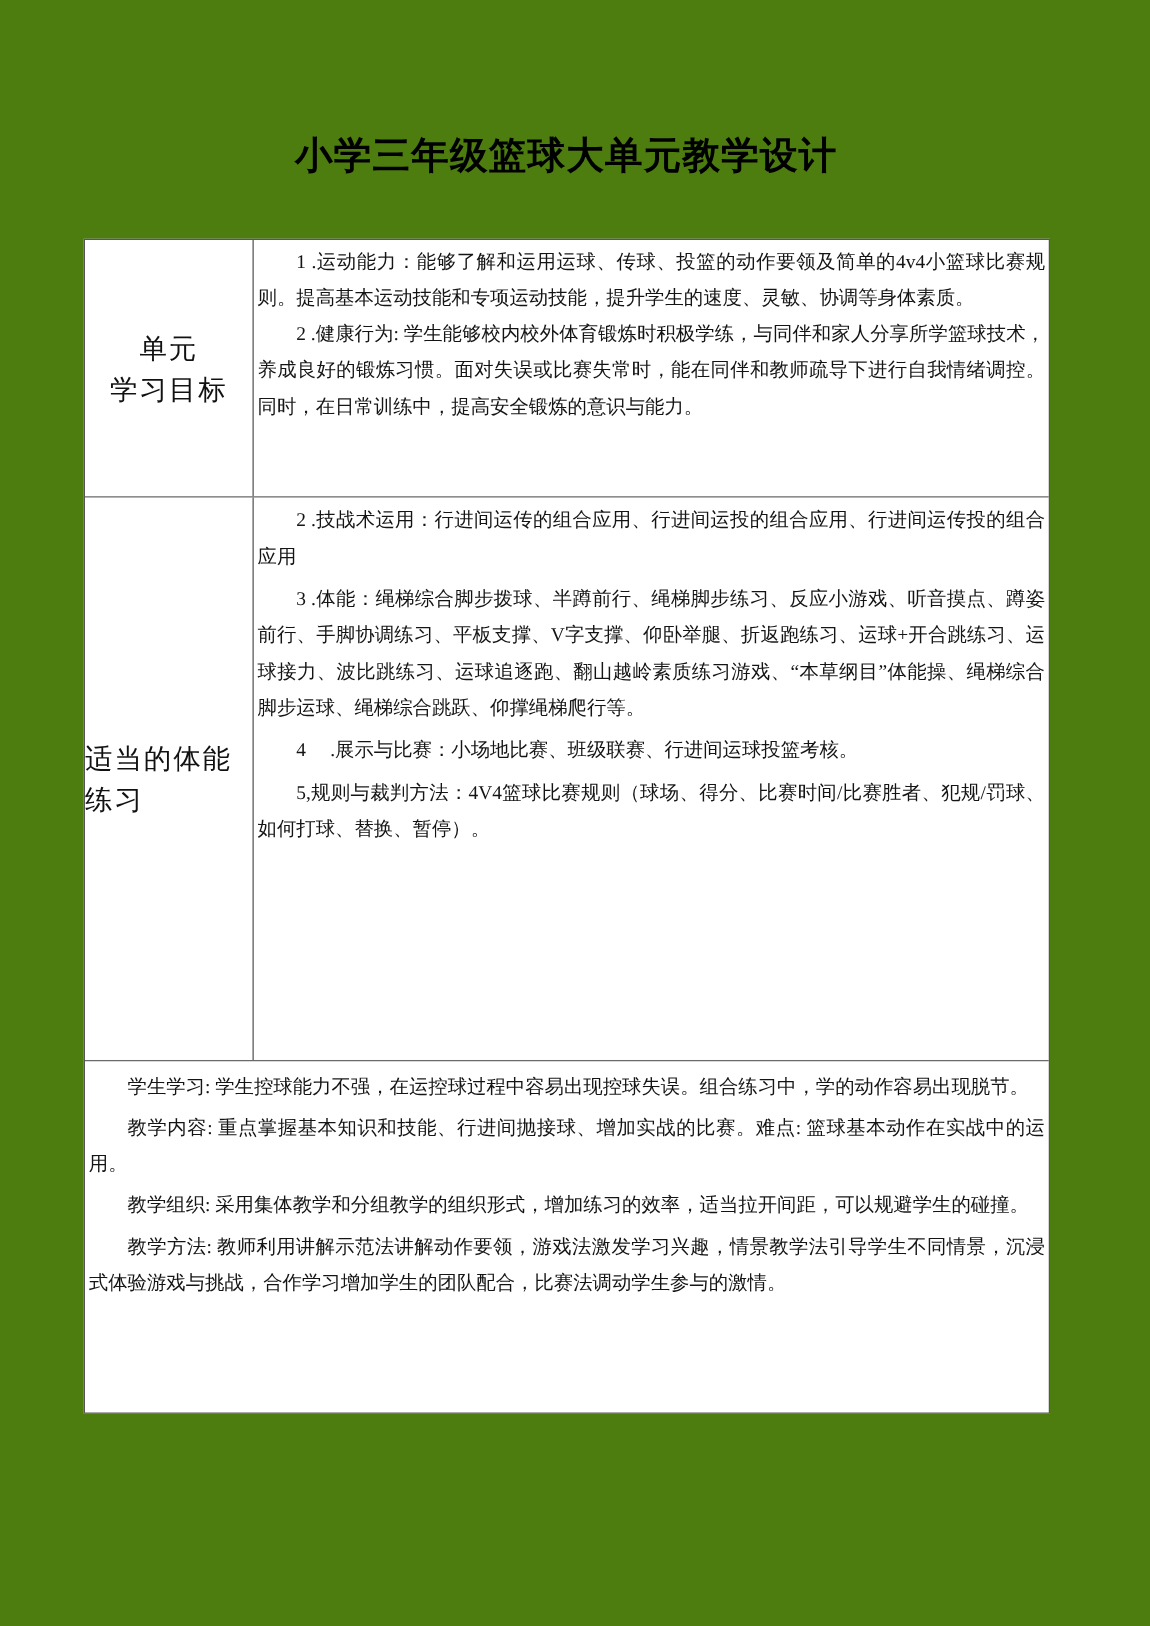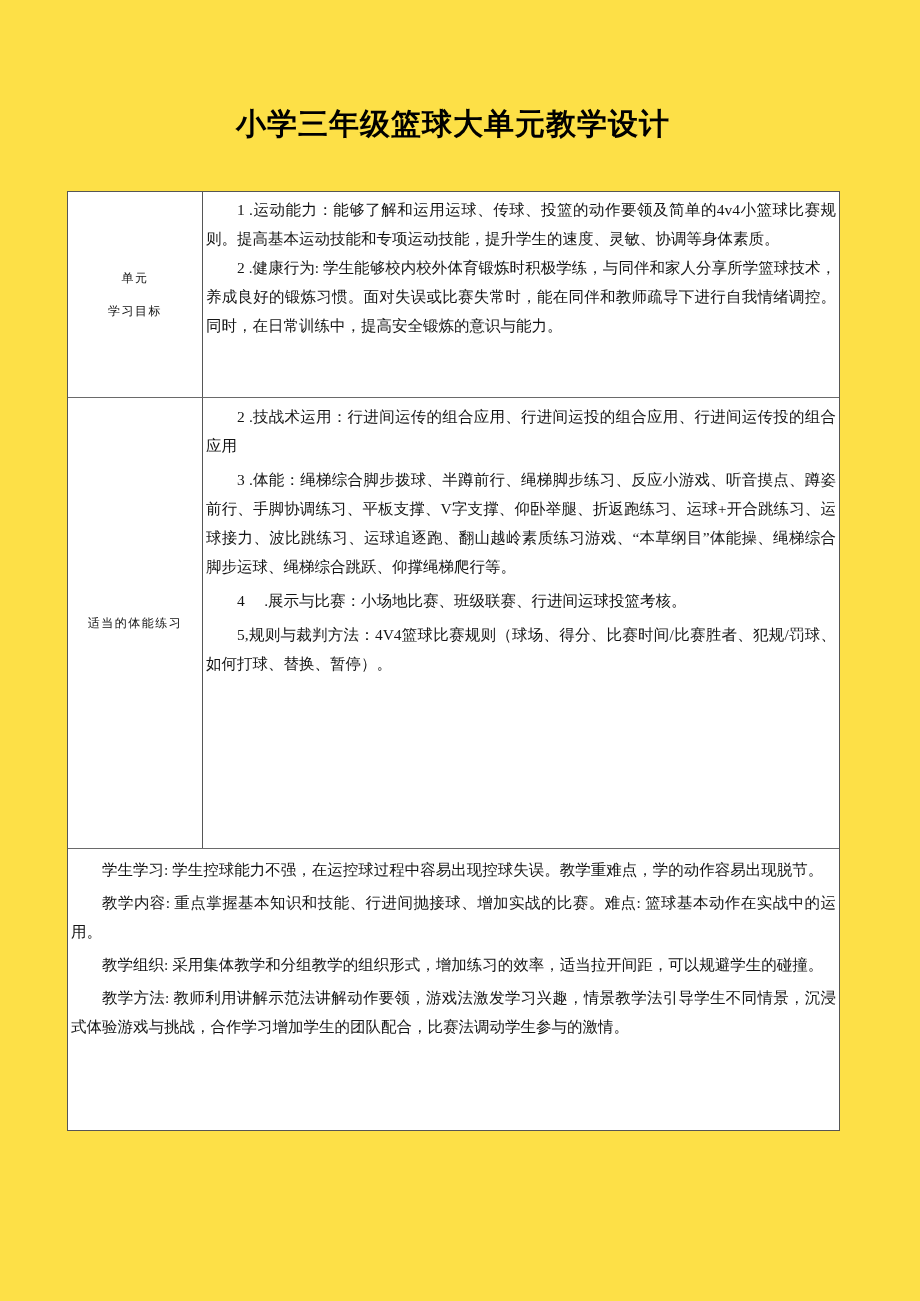--- a/index.html
+++ b/index.html
@@ -9,21 +9,21 @@
     width: 920px;
     height: 1301px;
     overflow: hidden;
     font-family: "Liberation Serif", serif;
     color: #1c1c1c;
   }
   .page {
     position: relative;
     width: 920px;
     height: 1301px;
-    background: #fde047;
+    background: #4d7c0f;
   }
   .doc-title {
     position: absolute;
     left: 67px;
     top: 104px;
     width: 772px;
     text-align: center;
     font-family: "Liberation Sans", sans-serif;
     font-weight: bold;
     font-size: 30px;
@@ -46,21 +46,21 @@
   }
   .t-row:last-child { border-bottom: none; }
   .h-cell {
     width: 134px;
     min-width: 134px;
     border-right: 1px solid #565656;
     display: flex;
     flex-direction: column;
     justify-content: center;
     align-items: center;
-    font-size: 12px;
+    font-size: 22px;
     line-height: 33px;
     letter-spacing: 1.5px;
     color: #111111;
   }
   .c-cell {
     flex: 1;
     overflow: hidden;
     padding: 4px 3px 0 3px;
     font-size: 15.5px;
     line-height: 29px;
@@ -106,21 +106,21 @@
       <div class="c-cell">
         <p>2 .技战术运用：行进间运传的组合应用、行进间运投的组合应用、行进间运传投的组合应用</p>
         <p>3 .体能：绳梯综合脚步拨球、半蹲前行、绳梯脚步练习、反应小游戏、听音摸点、蹲姿前行、手脚协调练习、平板支撑、V字支撑、仰卧举腿、折返跑练习、运球+开合跳练习、运球接力、波比跳练习、运球追逐跑、翻山越岭素质练习游戏、“本草纲目”体能操、绳梯综合脚步运球、绳梯综合跳跃、仰撑绳梯爬行等。</p>
         <p>4　 .展示与比赛：小场地比赛、班级联赛、行进间运球投篮考核。</p>
         <p>5,规则与裁判方法：4V4篮球比赛规则（球场、得分、比赛时间/比赛胜者、犯规/罚球、如何打球、替换、暂停）。</p>
       </div>
     </div>
 
     <div class="t-row row-points">
       <div class="c-cell">
-        <p>学生学习: 学生控球能力不强，在运控球过程中容易出现控球失误。教学重难点，学的动作容易出现脱节。</p>
+        <p>学生学习: 学生控球能力不强，在运控球过程中容易出现控球失误。组合练习中，学的动作容易出现脱节。</p>
         <p>教学内容: 重点掌握基本知识和技能、行进间抛接球、增加实战的比赛。难点: 篮球基本动作在实战中的运用。</p>
         <p>教学组织: 采用集体教学和分组教学的组织形式，增加练习的效率，适当拉开间距，可以规避学生的碰撞。</p>
         <p>教学方法: 教师利用讲解示范法讲解动作要领，游戏法激发学习兴趣，情景教学法引导学生不同情景，沉浸式体验游戏与挑战，合作学习增加学生的团队配合，比赛法调动学生参与的激情。</p>
       </div>
     </div>
 
   </div>
 </div>
 
 </body></html>

